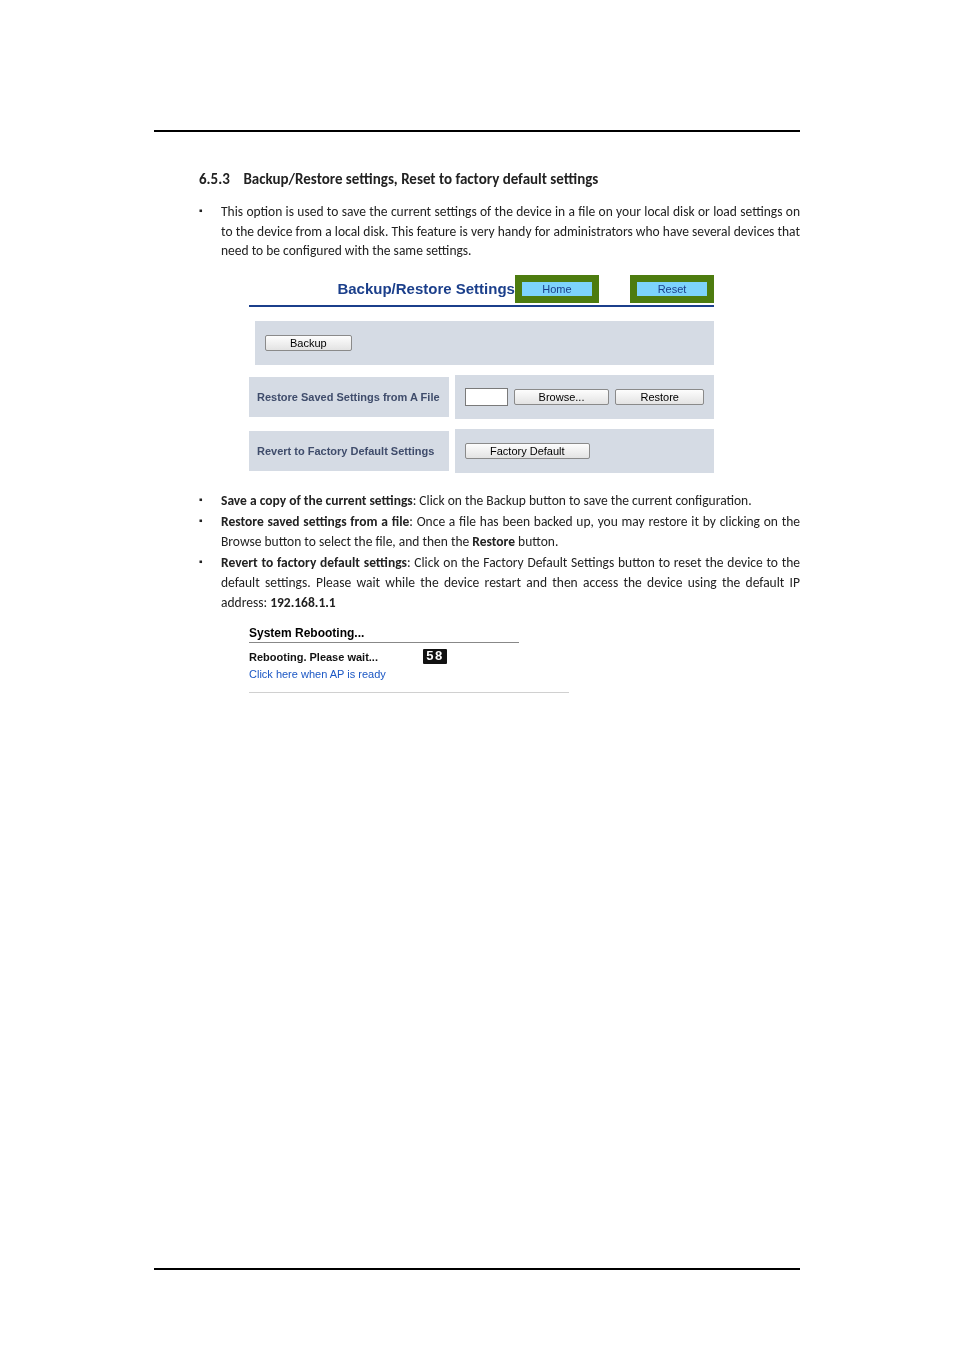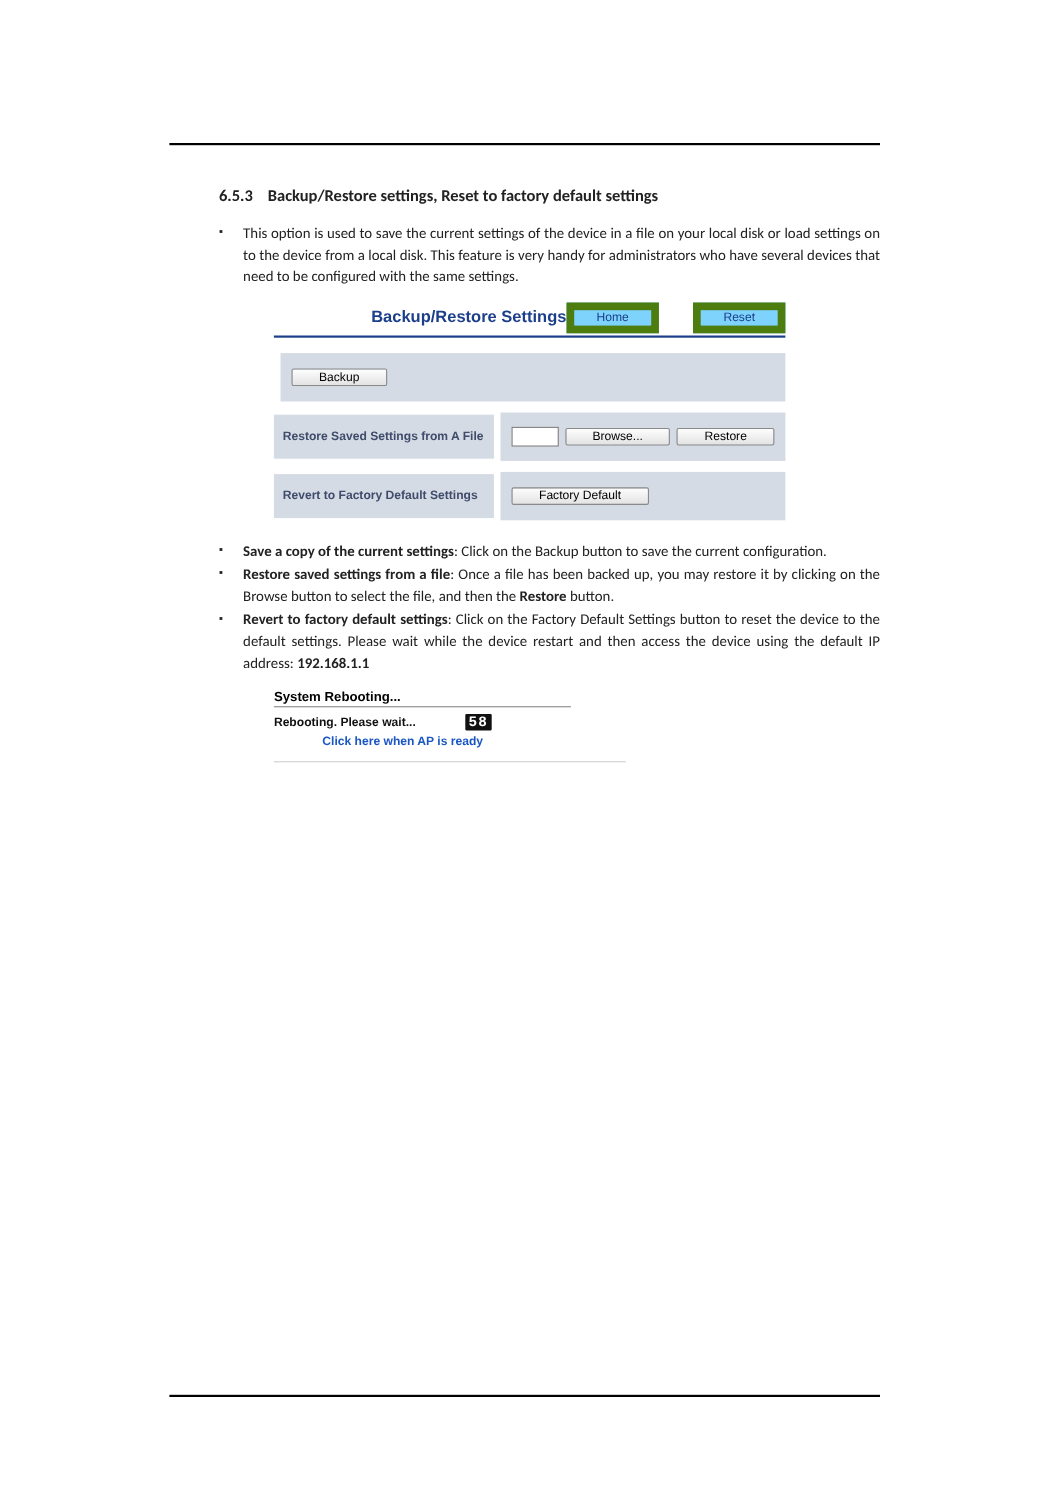--- a/index.html
+++ b/index.html
@@ -173,22 +173,21 @@
     padding: 0 3px;
     border-radius: 1px;
     font-family: "Courier New", monospace;
     letter-spacing: 1px;
     margin-left: 26px;
   }
   .reboot-link {
     color: #1b57c4;
     font-size: 11px;
     cursor: pointer;
-    font-weight: 700;
-    margin-left: 44px;
+    font-weight: 400;
   }
   .reboot-footer-line {
     border-bottom: 1px solid #d0d0d0;
     margin-top: 12px;
     width: 320px;
   }
 </style>
 </head>
 <body>
 

